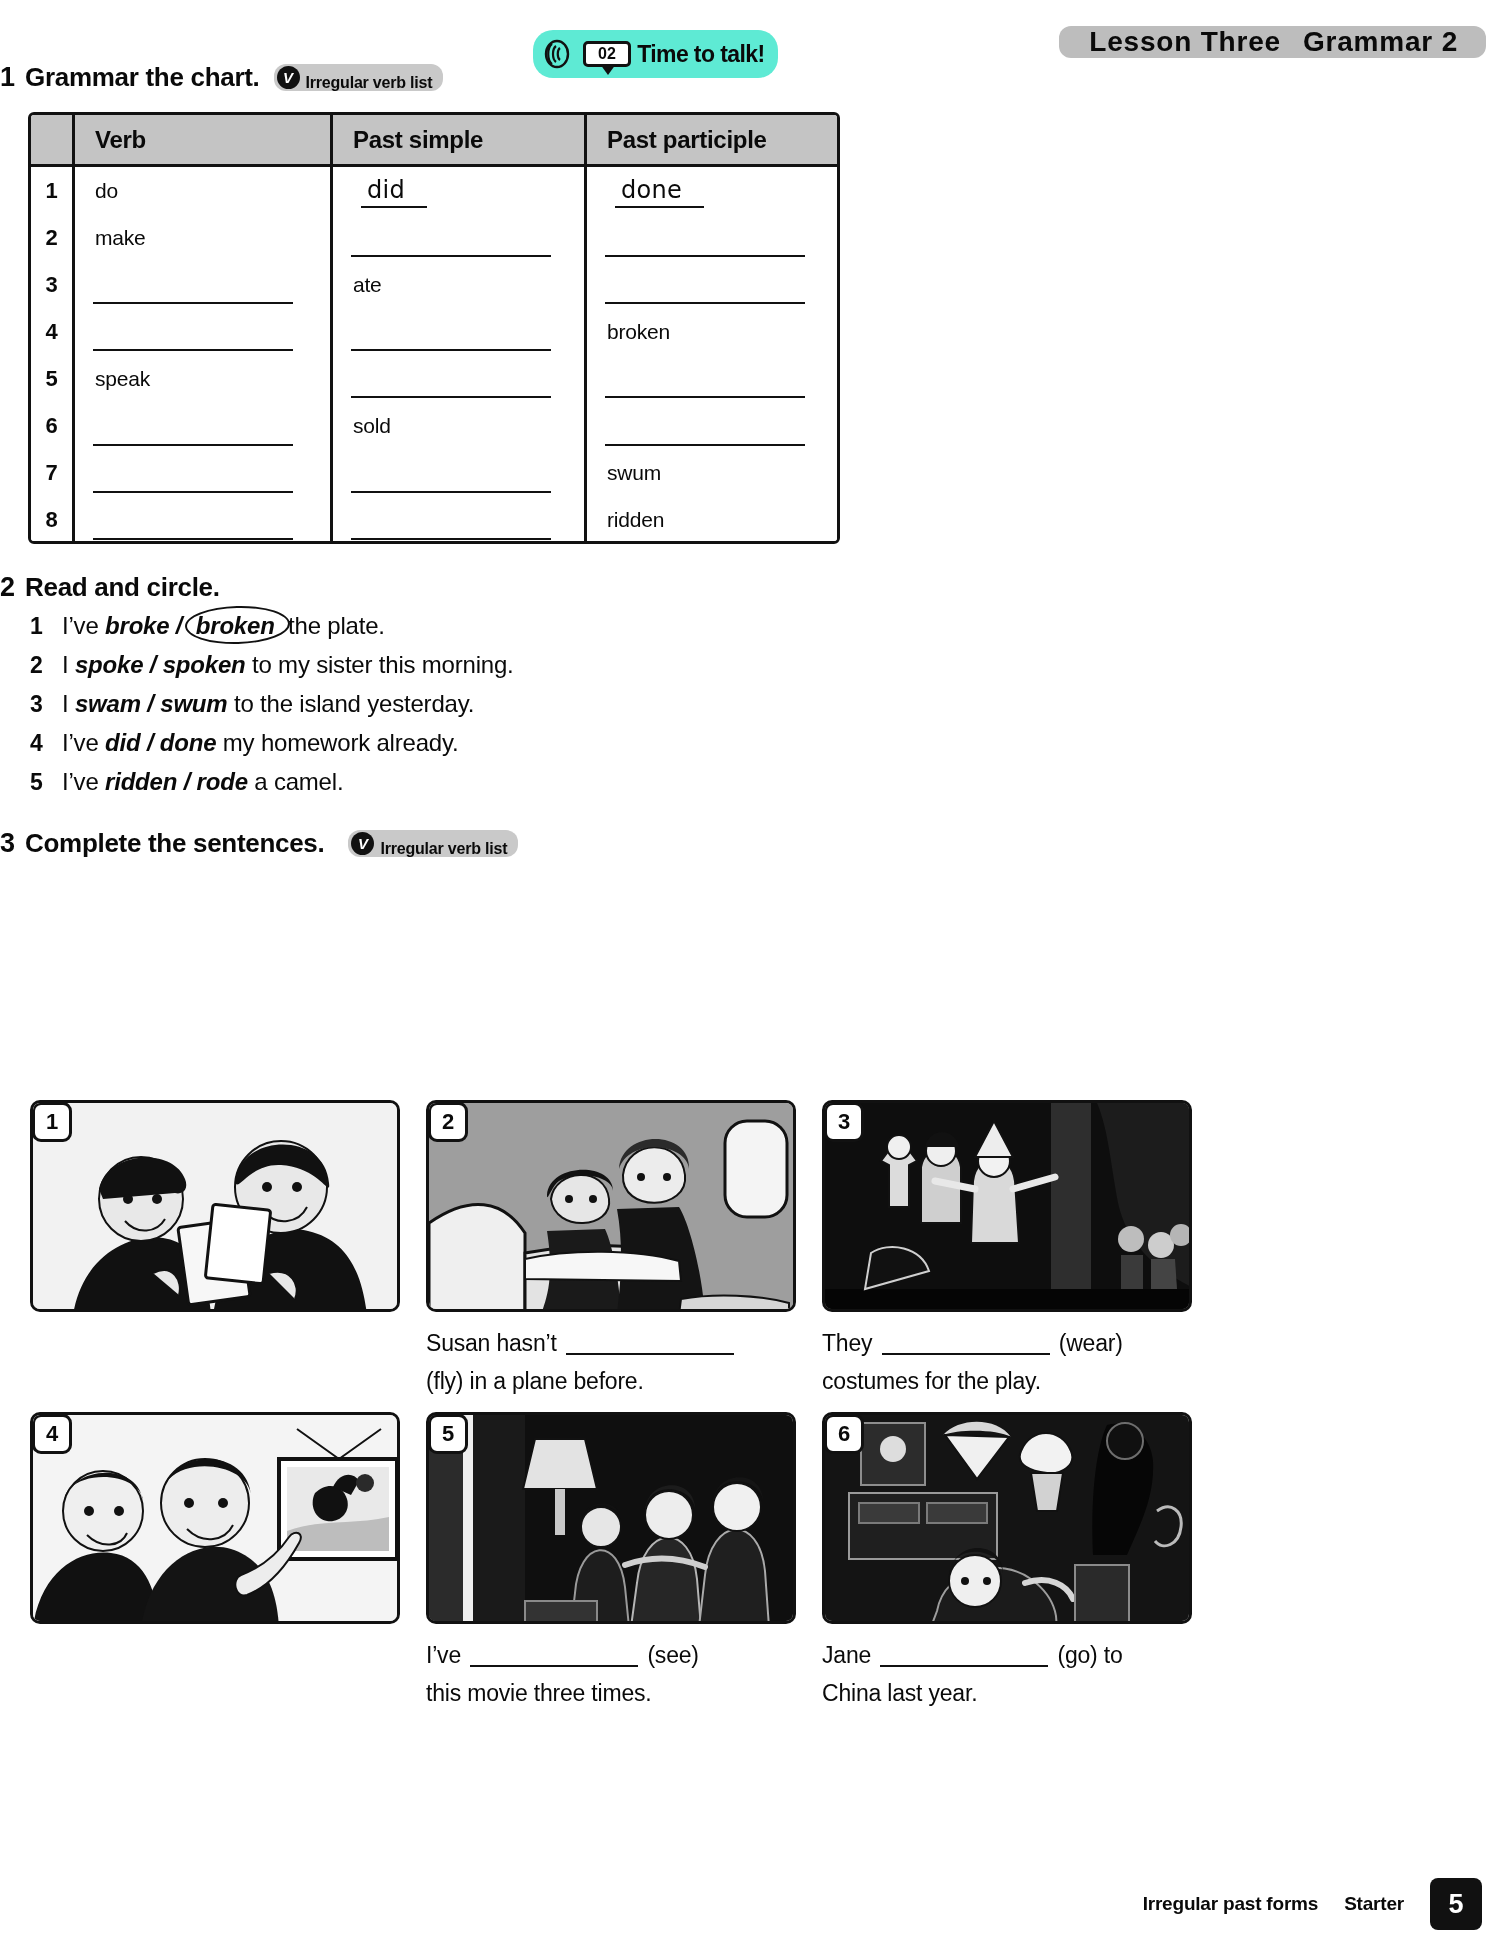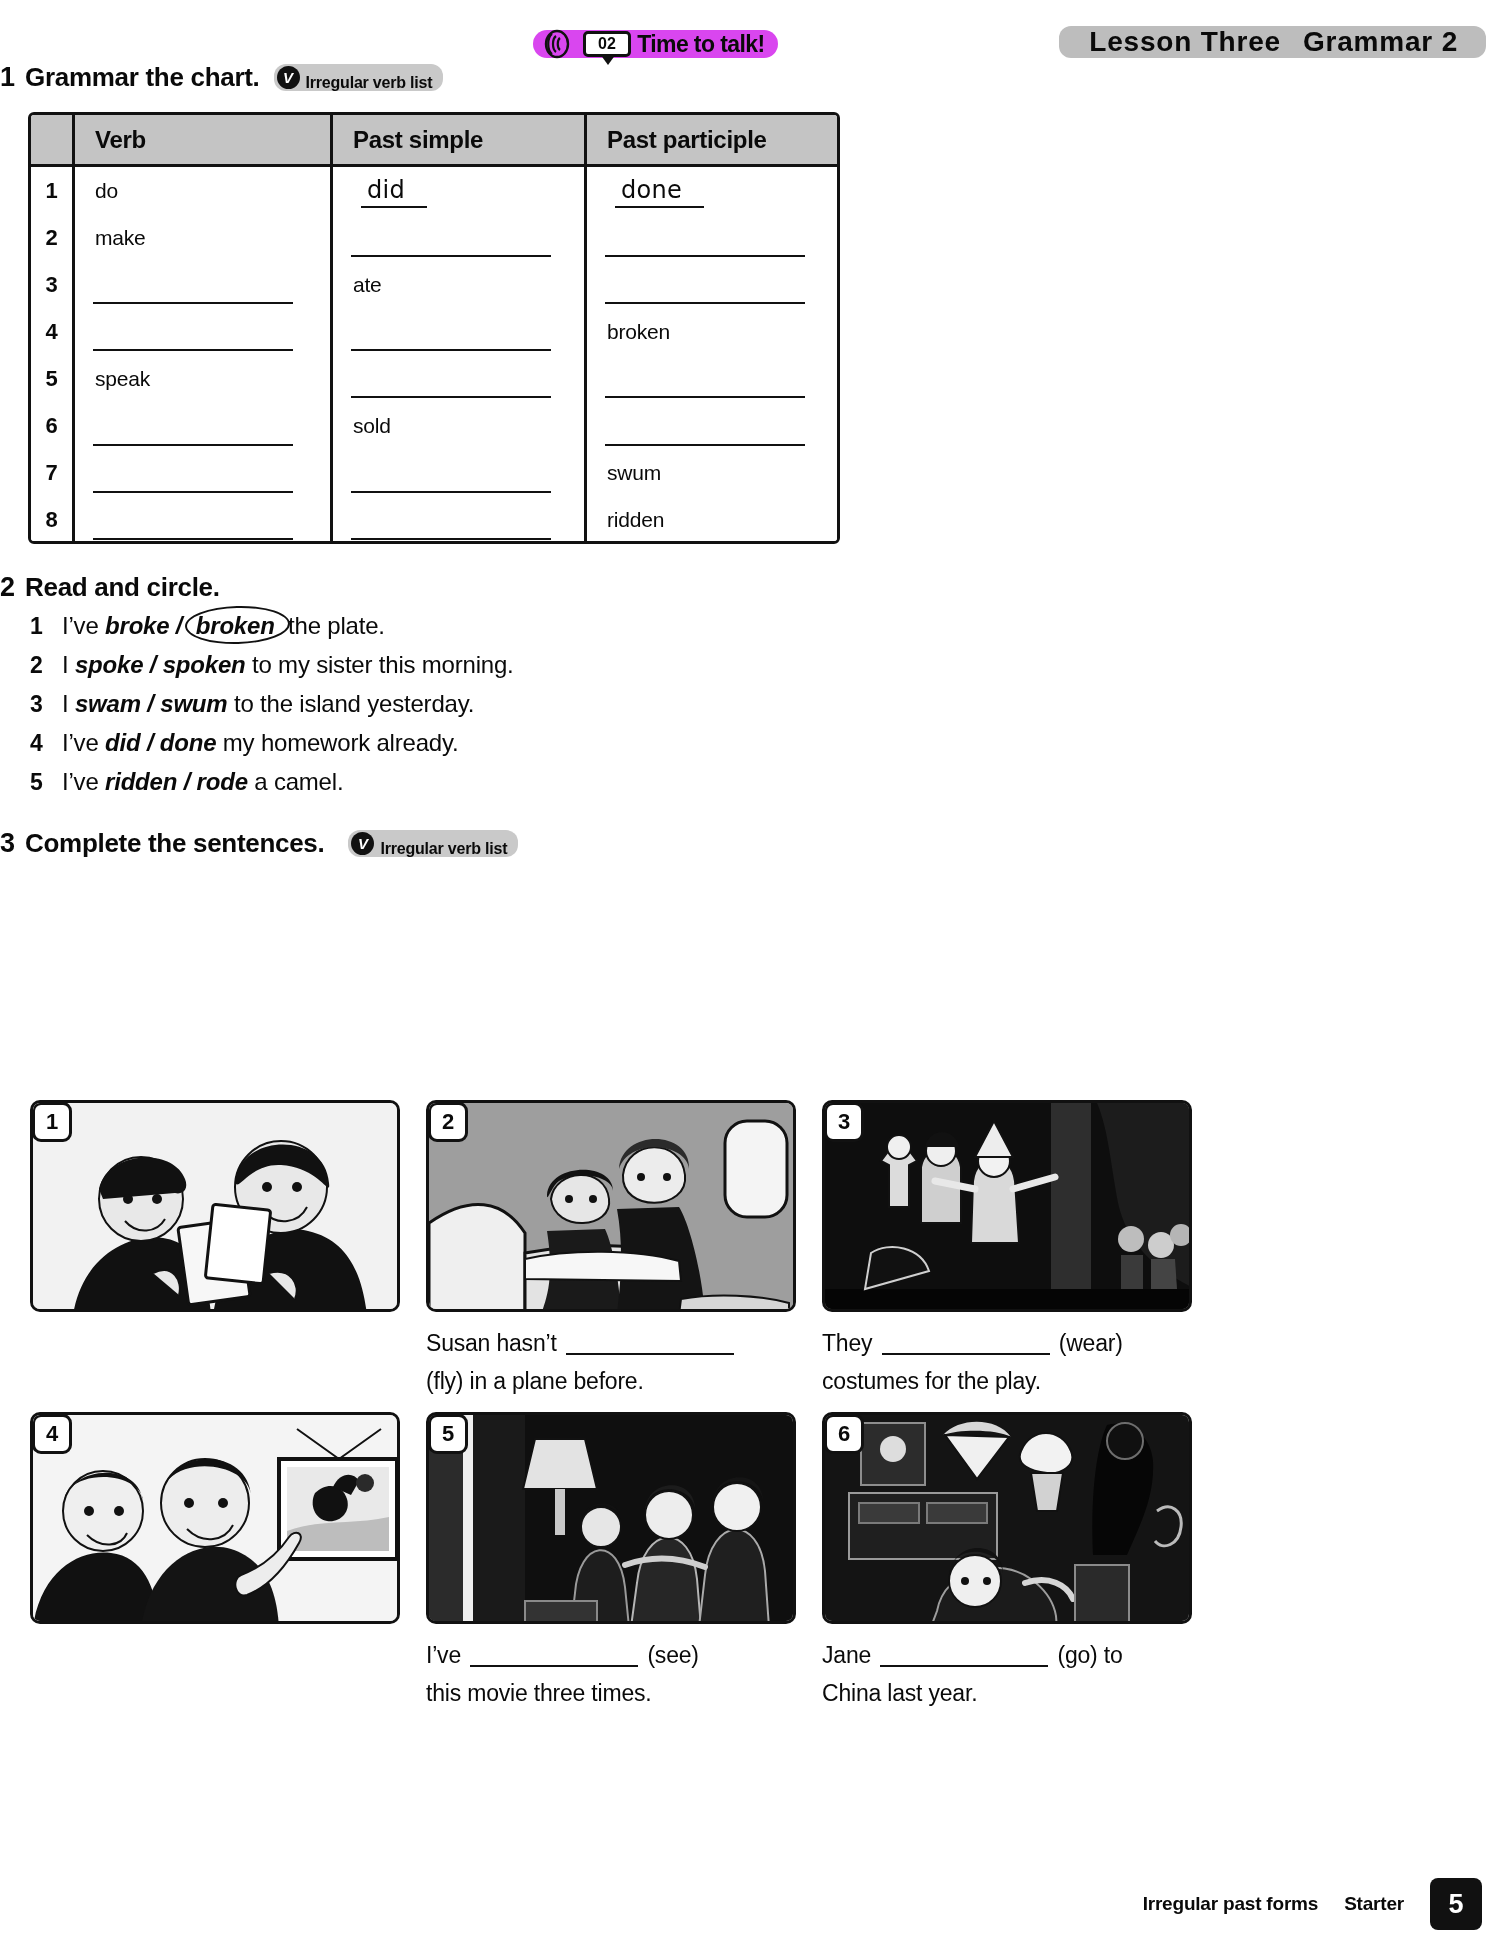--- a/index.html
+++ b/index.html
@@ -15,22 +15,22 @@
 
   
   .header-row {
     position: absolute;
     top: 26px; left: 0; right: 0;
     height: 54px;
   }
   .audio-badge {
     position: absolute;
     left: 533px; top: 4px;
-    height: 28px;
-    background: #d946ef;
+    height: 48px;
+    background: #5eead4;
     border-radius: 20px;
     display: flex; align-items: center;
     padding: 0 14px 0 10px;
     gap: 6px;
   }
   .speaker-icon { width: 34px; height: 30px; display:block; }
   .track-bubble {
     border: 3px solid #111;
     background: #fff;
     border-radius: 5px;

